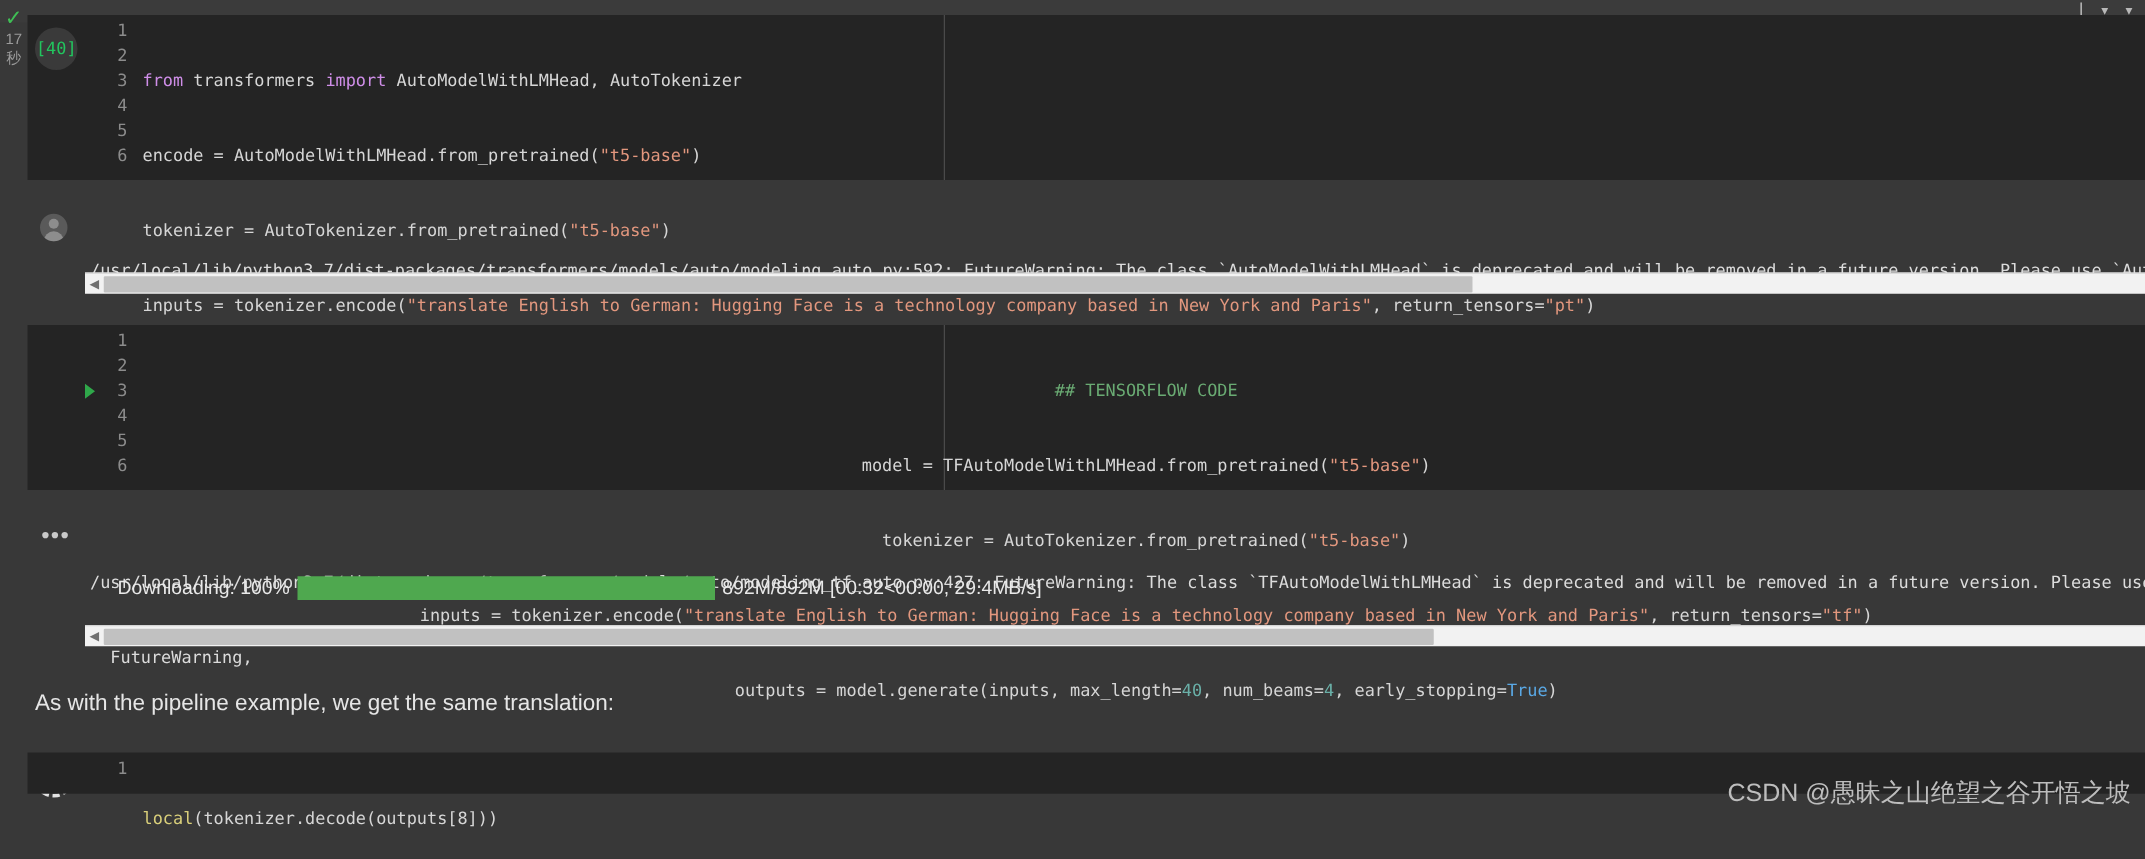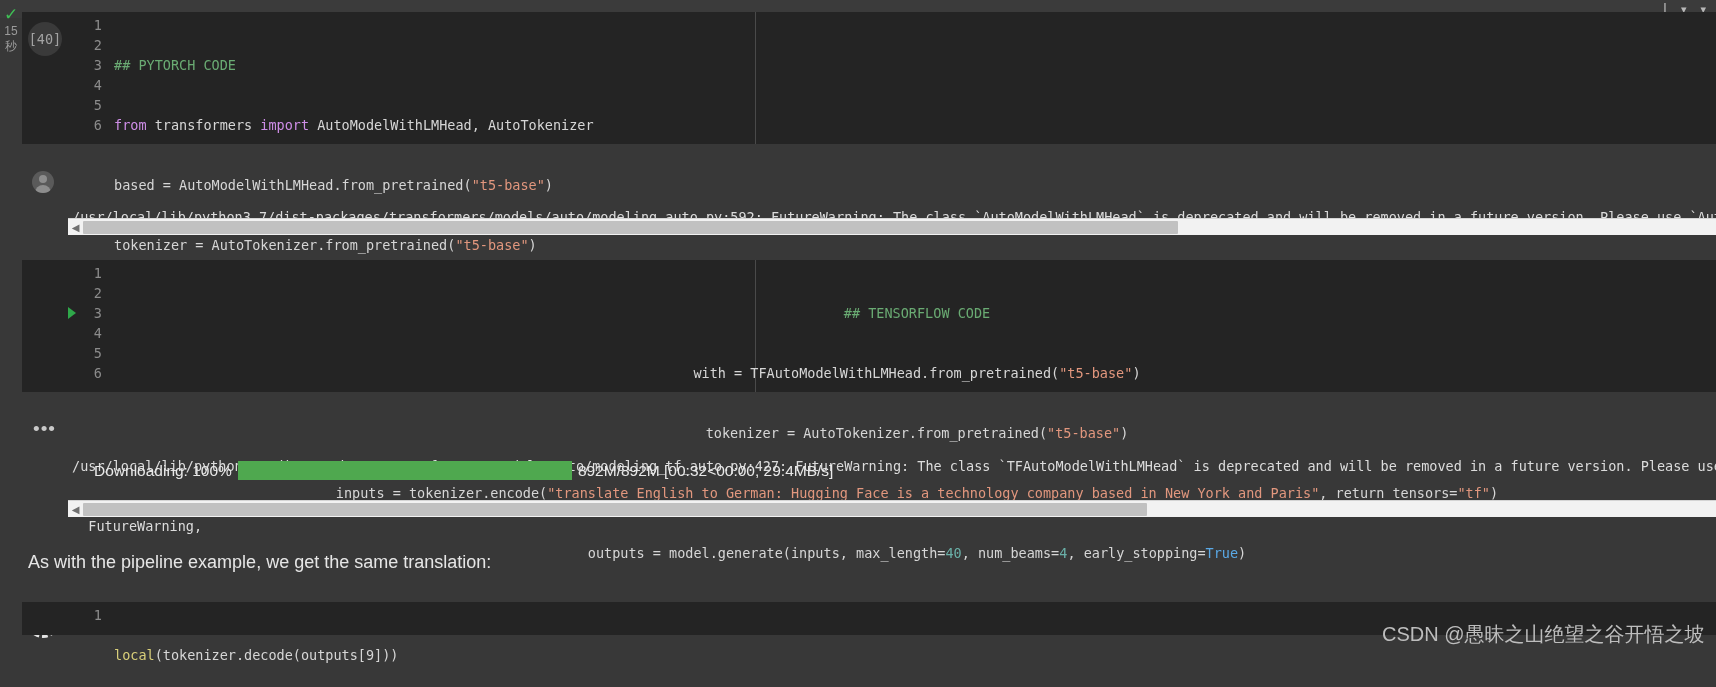--- a/index.html
+++ b/index.html
@@ -90,21 +90,21 @@
     line-height: 15px;
   }
   .run-status .check { color: #3fbf55; font-size: 17px; line-height: 18px; display:block; }
 
   .exec-chip {
     position: absolute;
     display: flex; align-items: center; justify-content: center;
     width: 34px; height: 34px;
     border-radius: 50%;
     background: #3a3a3a;
-    color: #a3a3a3;
+    color: #22c55e;
     font-family: "DejaVu Sans Mono", monospace;
     font-size: 13.5px;
   }
 
   
   .stop-btn {
     position: absolute;
     width: 32px; height: 32px;
   }
   .stop-btn .ring {
@@ -257,43 +257,42 @@
   <div class="top-strip">
     <div class="top-right-icons">
       <span>|</span>
       <span class="tri">▾</span>
       <span class="tri">▾</span>
     </div>
   </div>
 
   <div class="run-status" style="left:0px; top:6px;">
     <span class="check">✓</span>
-    <span>15</span><br>
+    <span>17</span><br>
     <span>秒</span>
   </div>
 
   <div class="cell" style="left:22px; top:12px; width:1694px; height:132px;">
     <div class="cell-inner">
       <div class="exec-chip" style="left:6px; top:10px;">[40]</div>
 
       <div class="gutter-nums" style="left:46px;">
         <div>1</div>
         <div>2</div>
         <div>3</div>
         <div>4</div>
         <div>5</div>
         <div>6</div>
       </div>
 
       <div class="ruler" style="left:733px;"></div>
 
       <div class="code-lines" style="left:92px;">
-        <div class="ln"><span class="t-com">## PYTORCH CODE</span></div>
         <div class="ln"><span class="t-kw">from</span><span class="t-txt"> transformers </span><span class="t-kw">import</span><span class="t-txt"> AutoModelWithLMHead, AutoTokenizer</span></div>
-        <div class="ln"><span class="t-txt">based = AutoModelWithLMHead.from_pretrained(</span><span class="t-str">"t5-base"</span><span class="t-txt">)</span></div>
+        <div class="ln"><span class="t-txt">encode = AutoModelWithLMHead.from_pretrained(</span><span class="t-str">"t5-base"</span><span class="t-txt">)</span></div>
         <div class="ln"><span class="t-txt">tokenizer = AutoTokenizer.from_pretrained(</span><span class="t-str">"t5-base"</span><span class="t-txt">)</span></div>
         <div class="ln"><span class="t-txt">inputs = tokenizer.encode(</span><span class="t-str">"translate English to German: Hugging Face is a technology company based in New York and Paris"</span><span class="t-txt">, return_tensors=</span><span class="t-str">"pt"</span><span class="t-txt">)</span></div>
         <div class="ln"><span class="t-txt">outputs = model.generate(inputs, max_length=</span><span class="t-num">40</span><span class="t-txt">, num_beams=</span><span class="t-num">4</span><span class="t-txt">, early_stopping=</span><span class="t-bool">True</span><span class="t-txt">)</span></div>
       </div>
     </div>
   </div>
 
   <div class="avatar" style="left:32px; top:171px;">
     <div class="head"></div>
     <div class="body"></div>
@@ -326,21 +325,21 @@
         <div>5</div>
         <div>6</div>
       </div>
 
       <div class="green-marker" style="left:46px; top:47px;"></div>
 
       <div class="ruler" style="left:733px;"></div>
 
       <div class="code-lines" style="left:96px;text-align:center;">
         <div class="ln"><span class="t-com">## TENSORFLOW CODE</span></div>
-        <div class="ln"><span class="t-txt">with = TFAutoModelWithLMHead.from_pretrained(</span><span class="t-str">"t5-base"</span><span class="t-txt">)</span></div>
+        <div class="ln"><span class="t-txt">model = TFAutoModelWithLMHead.from_pretrained(</span><span class="t-str">"t5-base"</span><span class="t-txt">)</span></div>
         <div class="ln"><span class="t-txt">tokenizer = AutoTokenizer.from_pretrained(</span><span class="t-str">"t5-base"</span><span class="t-txt">)</span></div>
         <div class="ln"><span class="t-txt">inputs = tokenizer.encode(</span><span class="t-str">"translate English to German: Hugging Face is a technology company based in New York and Paris"</span><span class="t-txt">, return_tensors=</span><span class="t-str">"tf"</span><span class="t-txt">)</span></div>
         <div class="ln"><span class="t-txt">outputs = model.generate(inputs, max_length=</span><span class="t-num">40</span><span class="t-txt">, num_beams=</span><span class="t-num">4</span><span class="t-txt">, early_stopping=</span><span class="t-bool">True</span><span class="t-txt">)</span></div>
       </div>
     </div>
   </div>
 
   <div class="ellipsis-icon" style="left:33px; top:424px;">•••</div>
   <div class="out-block" style="left:72px; top:416px; width:1644px;">
     <div>/usr/local/lib/python3.7/dist-packages/transformers/models/auto/modeling_tf_auto.py:427: FutureWarning: The class `TFAutoModelWithLMHead` is deprecated and will be removed in a future version. Please use `</div>
@@ -366,21 +365,21 @@
         <div class="play"></div>
       </div>
   </div>
 
   <div class="cell" style="left:22px; top:602px; width:1694px; height:33px;">
     <div class="cell-inner">
       <div class="gutter-nums" style="left:46px;">
         <div>1</div>
       </div>
       <div class="code-lines" style="left:92px;">
-        <div class="ln"><span class="t-fn">local</span><span class="t-txt">(tokenizer.decode(outputs[9]))</span></div>
+        <div class="ln"><span class="t-fn">local</span><span class="t-txt">(tokenizer.decode(outputs[8]))</span></div>
       </div>
     </div>
   </div>
 
   <div class="out-block" style="left:68px; top:655px;">
     
   </div>
 
   <div class="watermark" style="left:1382px; top:621px;">CSDN @愚昧之山绝望之谷开悟之坡</div>
 

